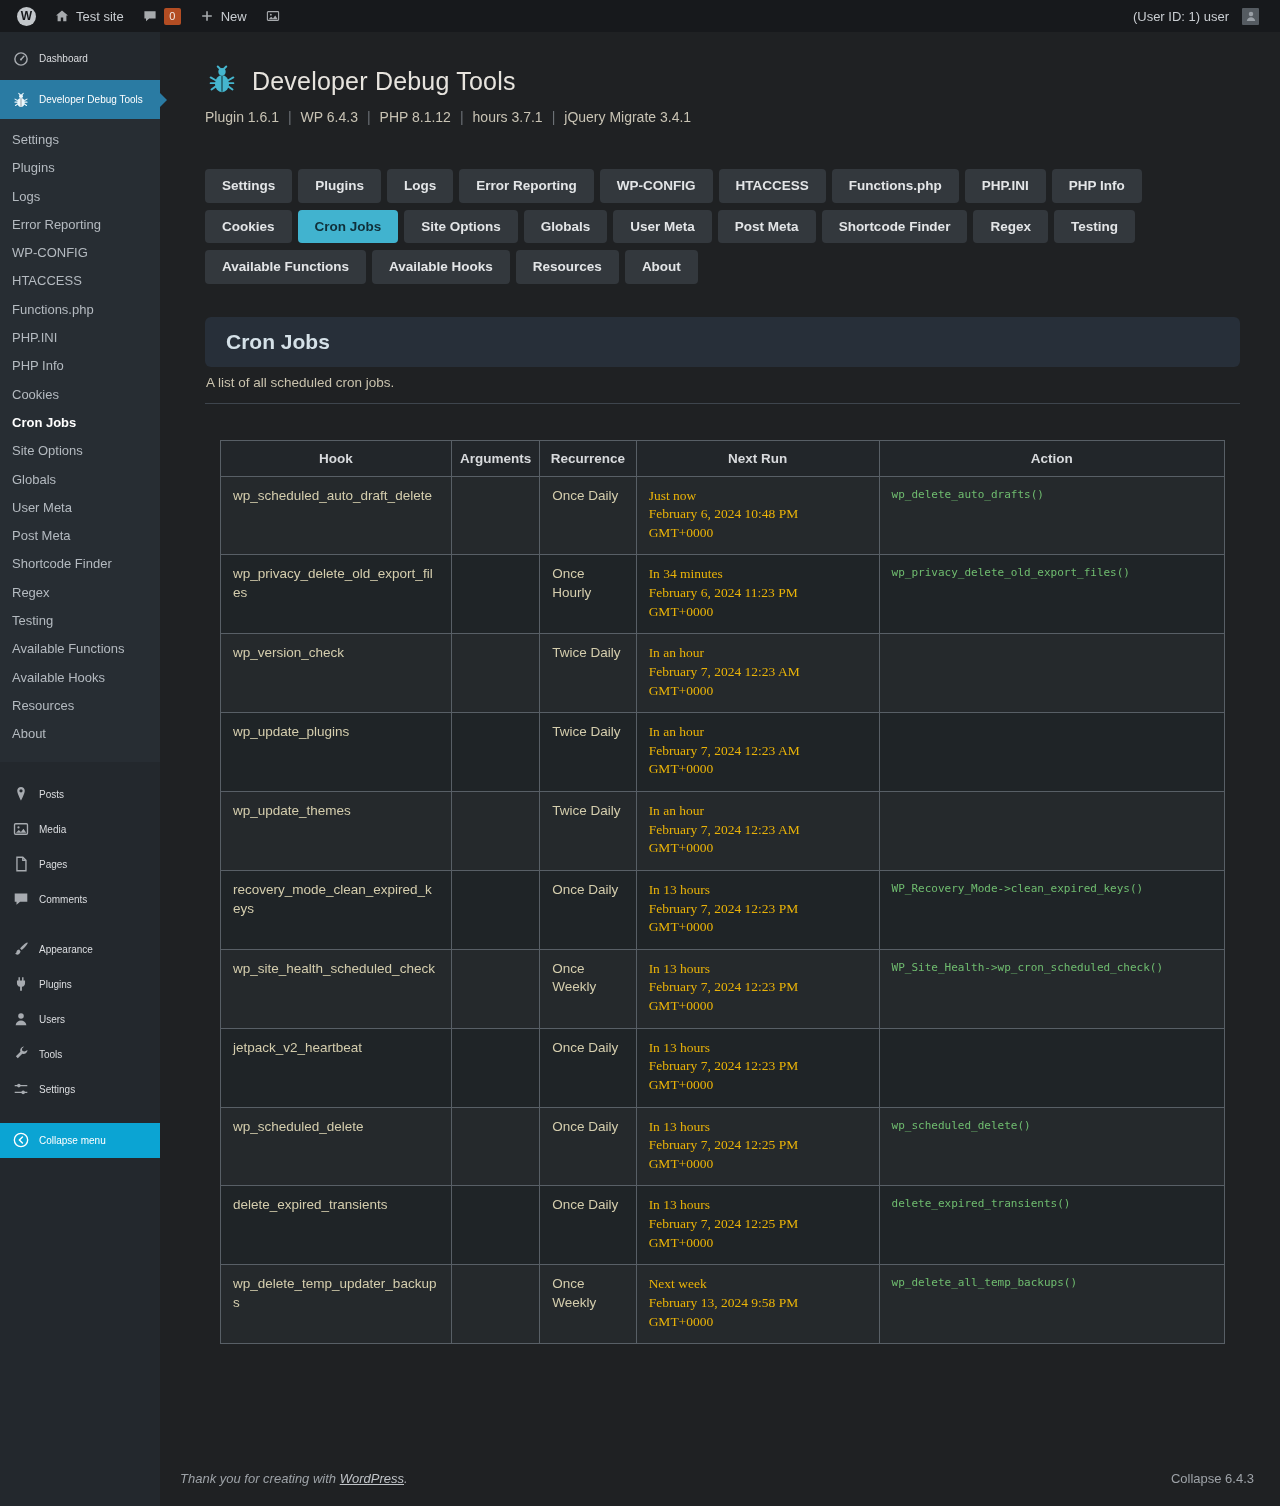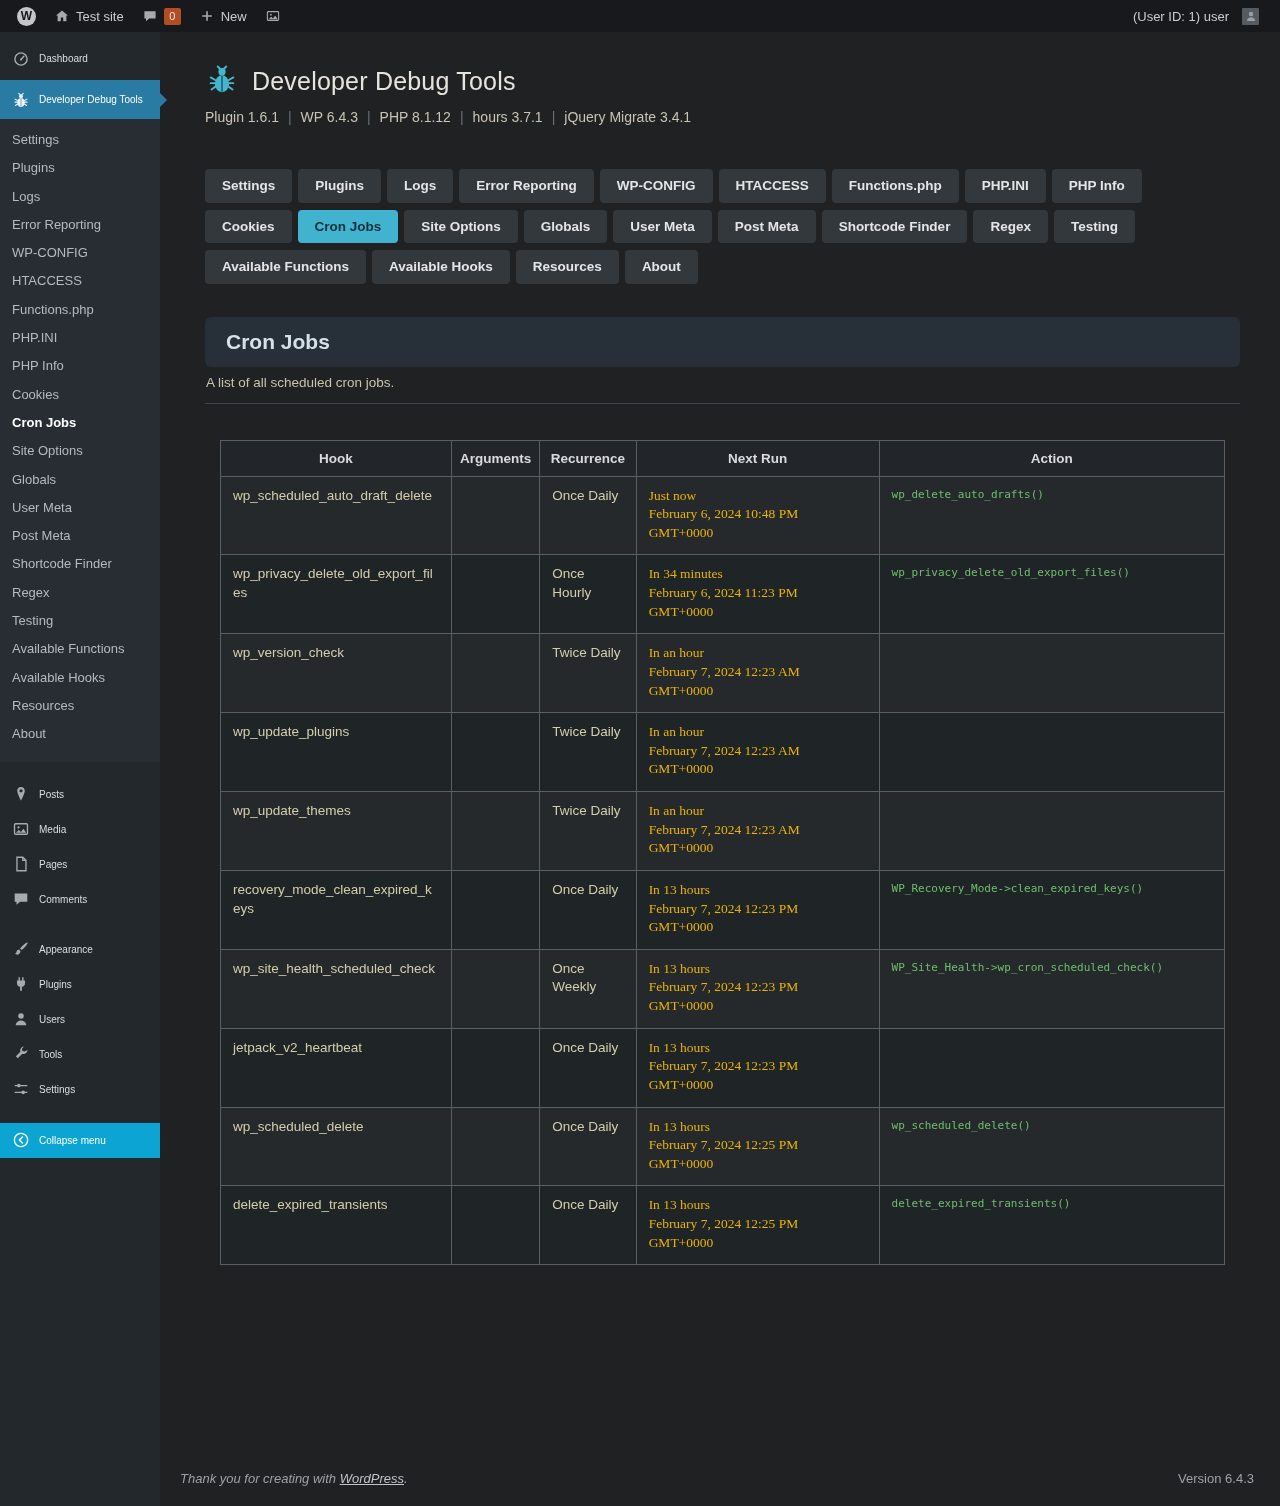--- a/index.html
+++ b/index.html
@@ -473,26 +473,35 @@
                 <tr>
                   <td class="hook">delete_expired_transients</td>
                   <td class="args"></td>
                   <td class="rec">Once Daily</td>
                   <td class="next">In 13 hours
 February 7, 2024 12:25 PM
 GMT+0000</td>
                   <td class="action">delete_expired_transients()</td>
                 </tr>
 
+                <tr>
+                  <td class="hook">wp_delete_temp_updater_backups</td>
+                  <td class="args"></td>
+                  <td class="rec">Once Weekly</td>
+                  <td class="next">Next week
+February 13, 2024 9:58 PM
+GMT+0000</td>
+                  <td class="action">wp_delete_all_temp_backups()</td>
+                </tr>
               </tbody>
           </table>
         </div>
       </section>
 
       <footer>
         <div class="thanks">
           <span>Thank you for creating with </span><a>WordPress</a><span>.</span>
         </div>
-        <div class="version">Version 6.4.3</div>
+        <div class="version">Collapse 6.4.3</div>
       </footer>
     </main>
   </div>
 </div>
 
 </body></html>

